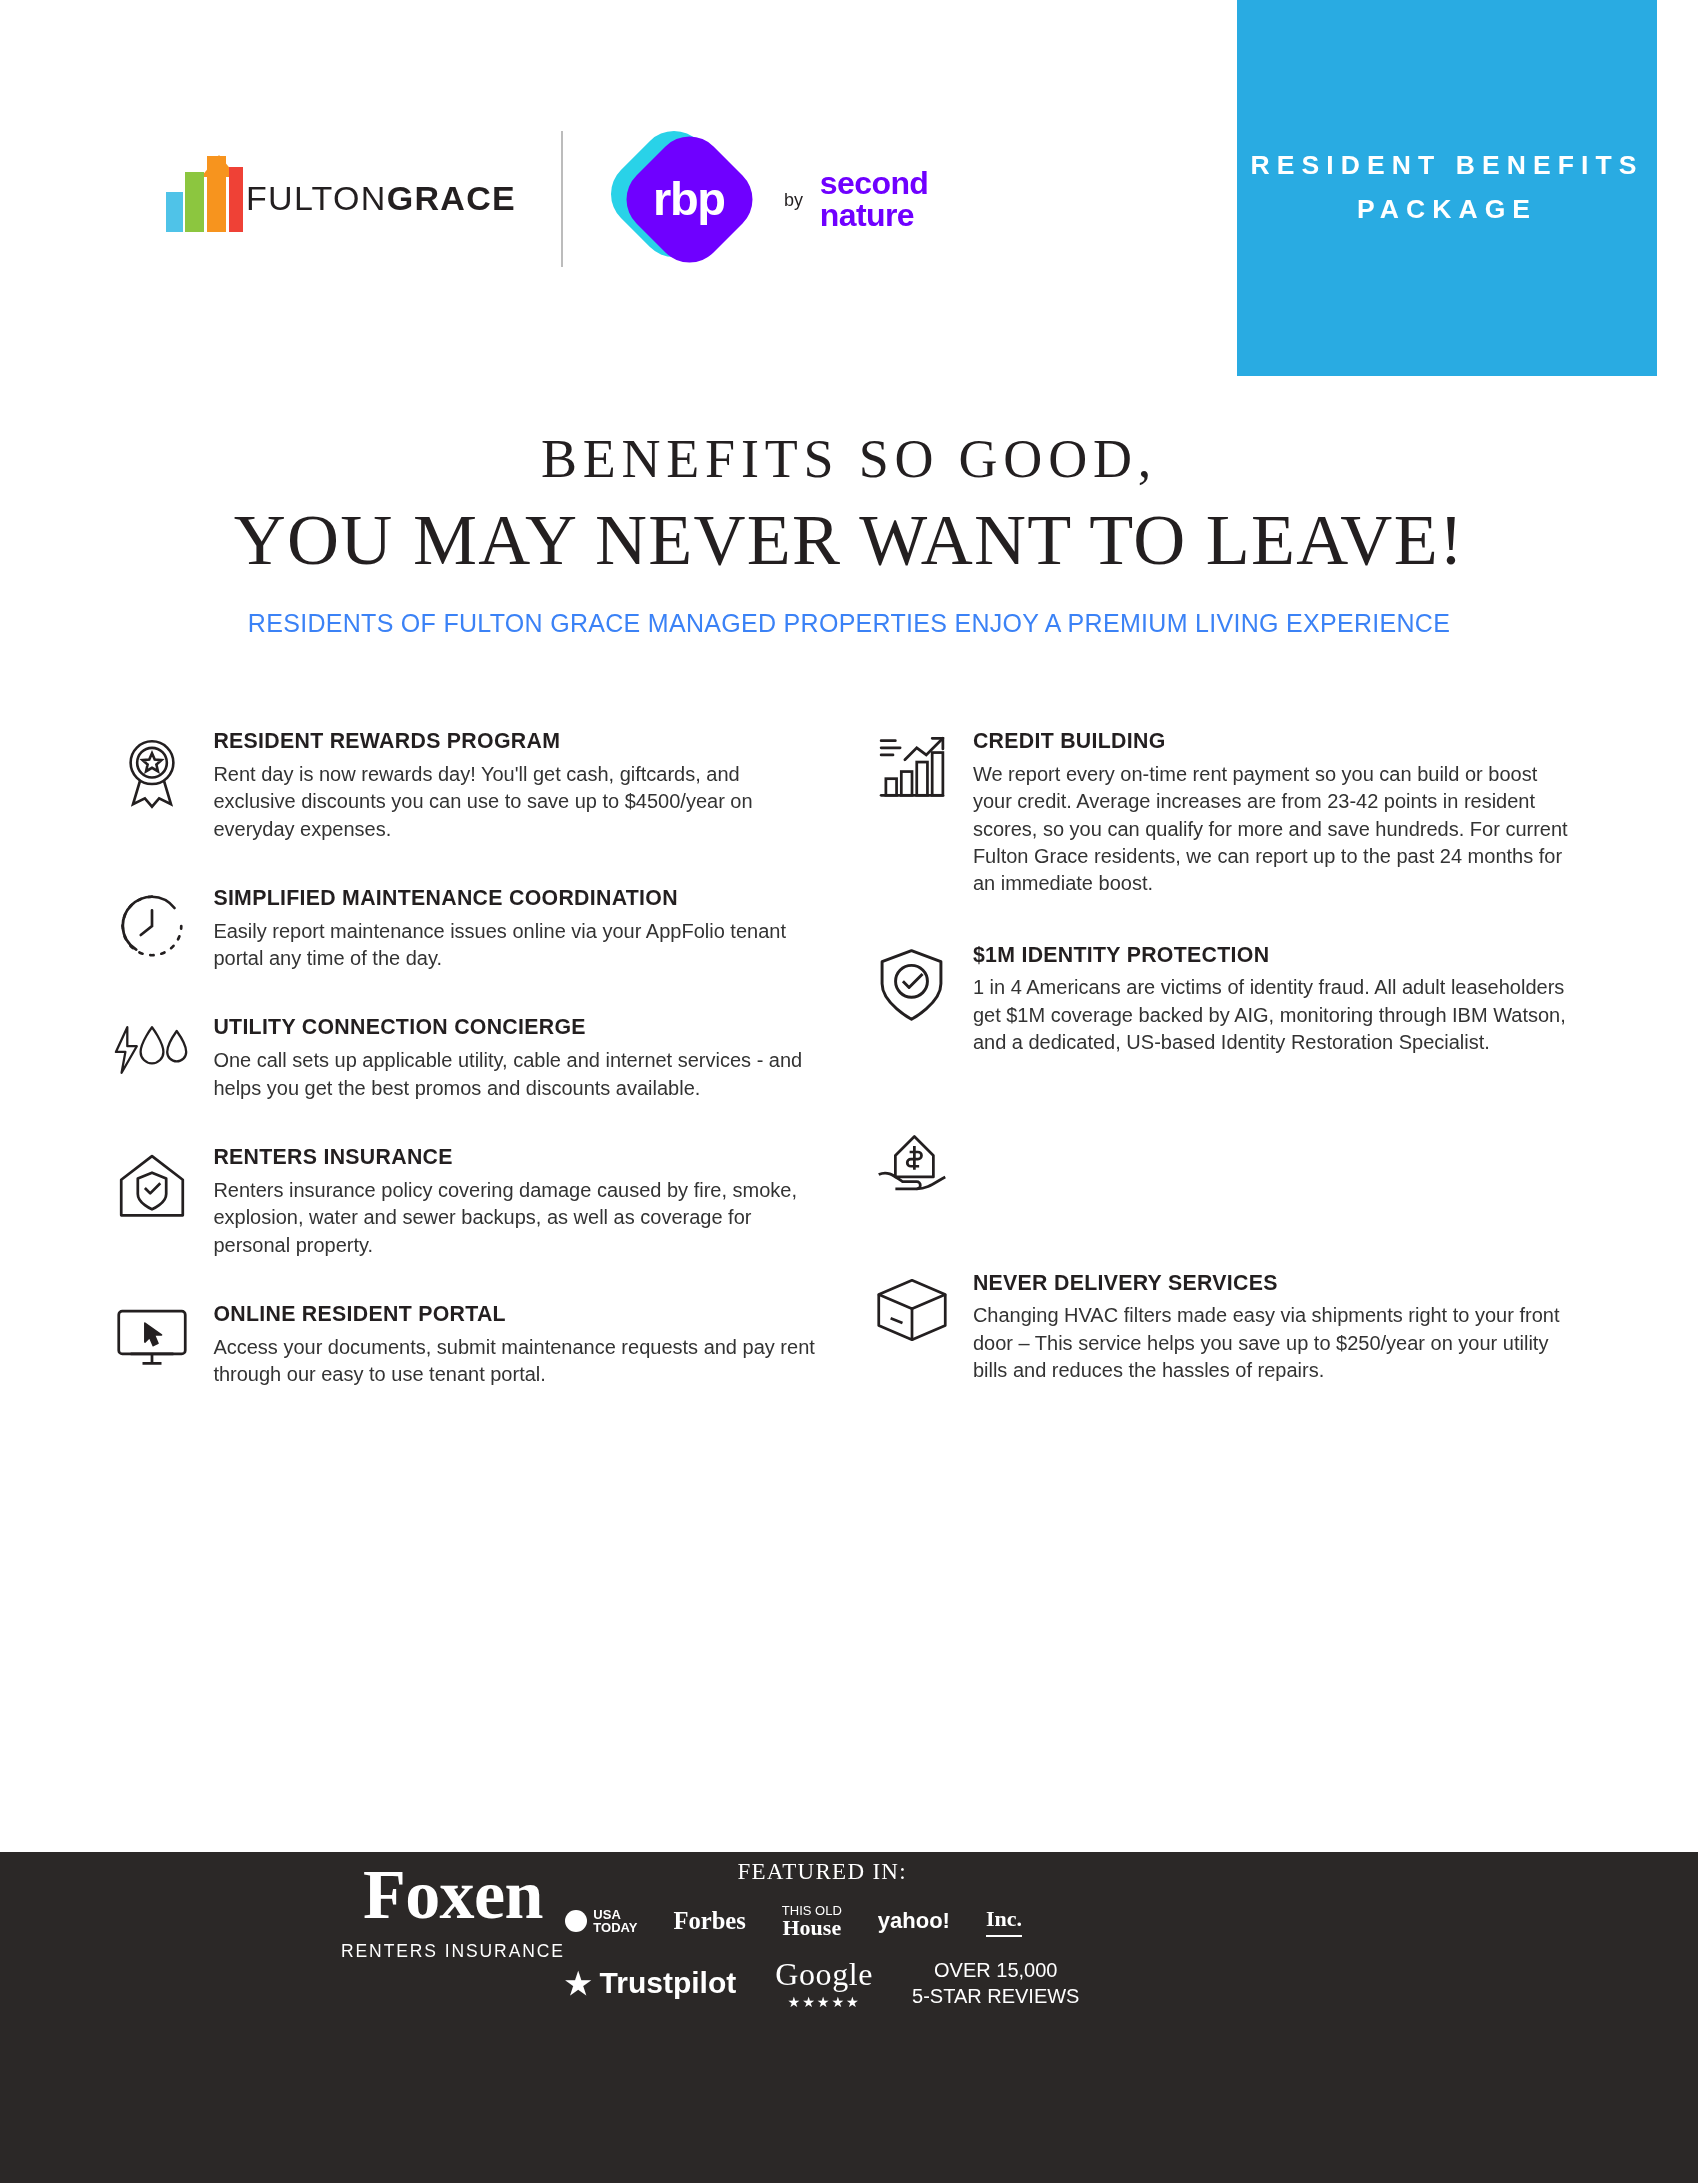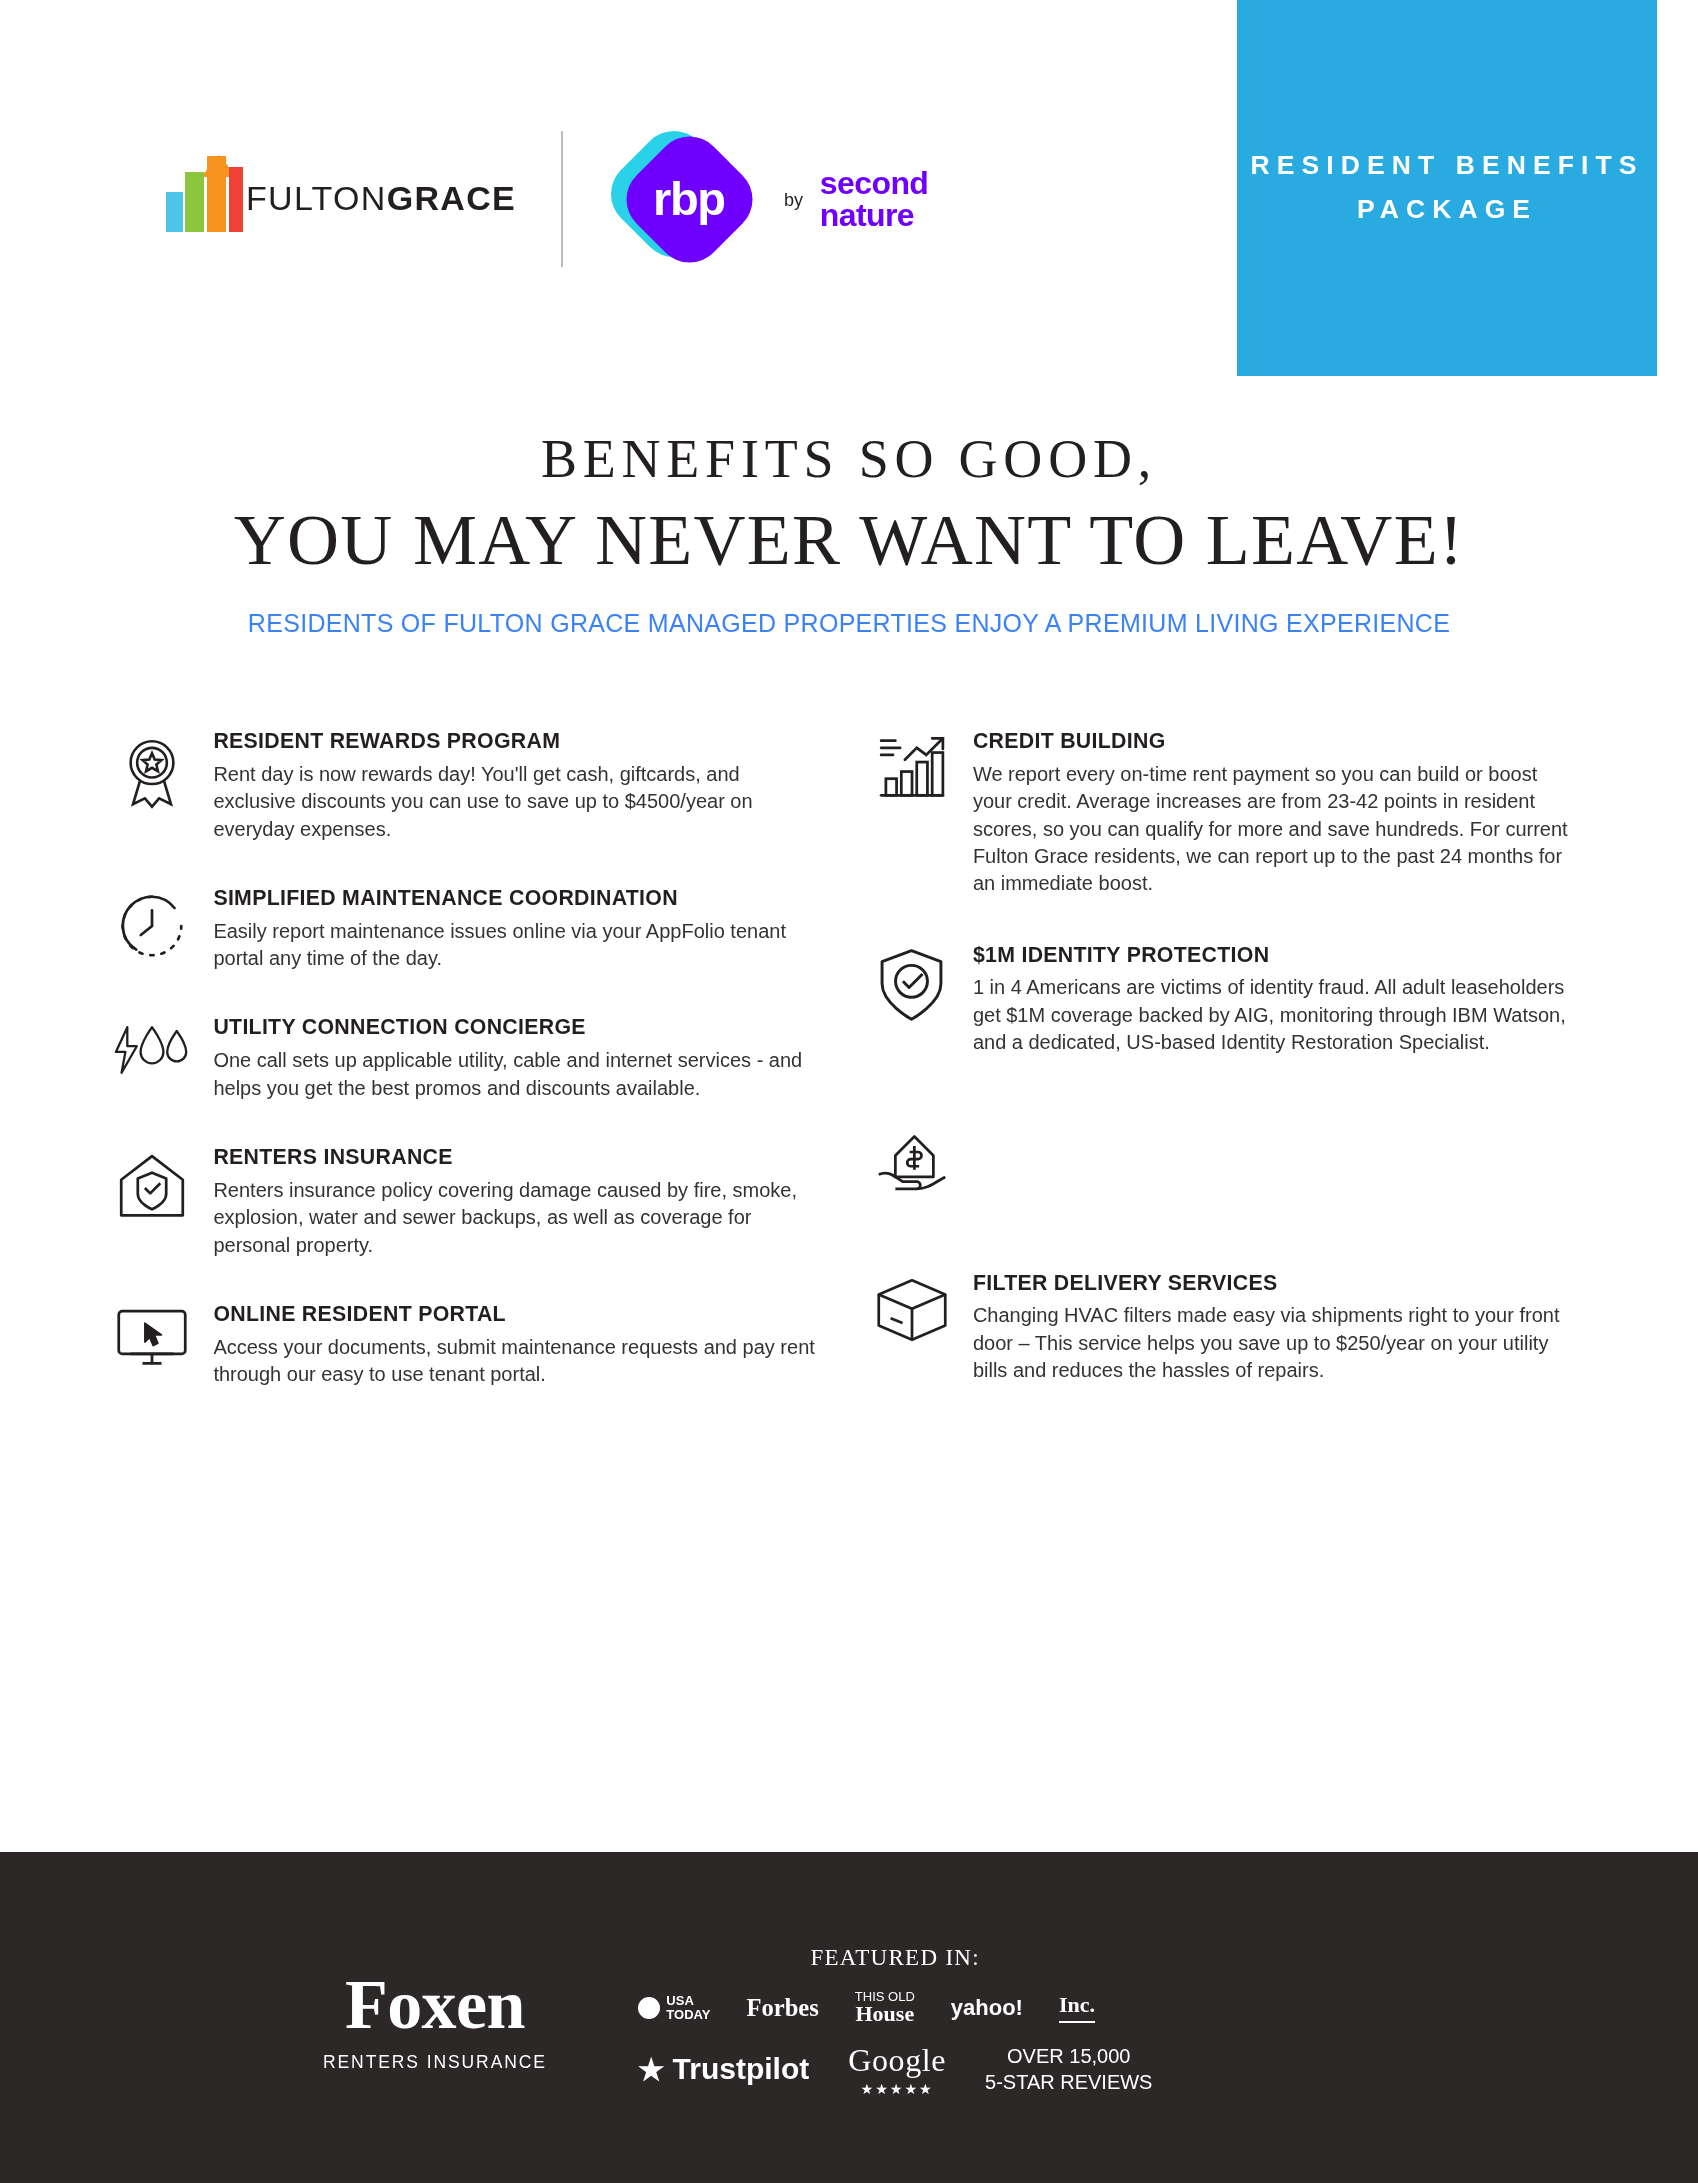--- a/index.html
+++ b/index.html
@@ -202,24 +202,23 @@
     position: absolute;
     left: 0;
     bottom: 0;
     width: 1698px;
     height: 331px;
     background: #2b2827;
     color: #ffffff;
   }
   .footer-inner {
     display: flex;
-    align-items: center;
     height: 100%;
     padding-left: 323px;
-    gap: 91px;
+    margin-left: 18px;
   }
   .foxen {
     text-align: center;
     margin-top: 7.8px;
   }
   .foxen-name {
     font-family: "Liberation Serif", serif;
     font-size: 70px;
     font-weight: 700;
     letter-spacing: -0.6px;
@@ -463,21 +462,21 @@
       <div class="benefit" style="margin-top:65px;">
         <div class="ic">
           <svg width="76" height="70" viewBox="0 0 64 58" fill="none" stroke="#231f20" stroke-width="2.3" stroke-linejoin="round">
             <path d="M32 4 L60 16 L32 28 L4 16 Z"></path>
             <path d="M4 16 V42 L32 54 V28"></path>
             <path d="M60 16 V42 L32 54"></path>
             <path d="M14 36 L24 40"></path>
           </svg>
         </div>
         <div class="txt">
-          <div class="b-title">FILTER DELIVERY SERVICES</div>
+          <div class="b-title">NEVER DELIVERY SERVICES</div>
           <div class="b-body">Changing HVAC filters made easy via shipments right to your front door – This service helps you save up to $250/year on your utility bills and reduces the hassles of repairs.</div>
         </div>
       </div>
 
     </div>
   </div>
 
   <div class="footer">
     <div class="footer-inner">
 

